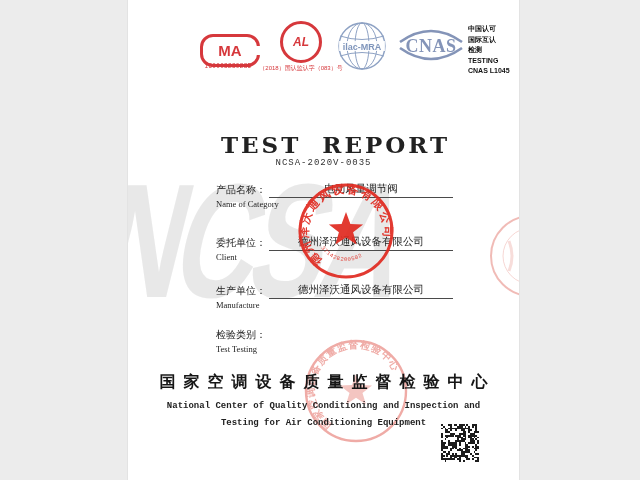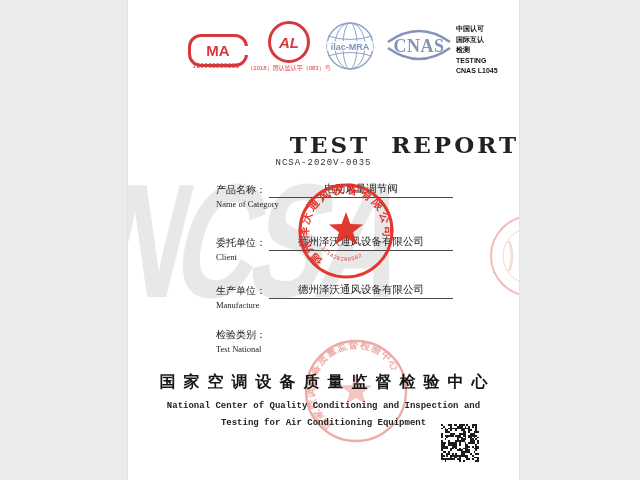--- a/index.html
+++ b/index.html
@@ -17,40 +17,40 @@
   }
   
   .watermark{
     position:absolute;left:2px;top:148px;z-index:0;
     font-size:112px;font-weight:bold;letter-spacing:-6px;
     color:#d7d7d7;opacity:.55;
     transform:skewX(-14deg) scaleY(1.45);transform-origin:left top;
     user-select:none;white-space:nowrap;
   }
   
-  .logos{position:absolute;left:0;top:0;width:100%;height:90px;z-index:2;}
+  .logos{position:absolute;left:12px;top:0;width:100%;height:90px;z-index:2;}
   .cma{position:absolute;left:60px;top:34px;width:54px;height:27px;
     border:3px solid #d6383c;border-radius:13px;display:flex;align-items:center;justify-content:center;}
   .cma .ma{font-size:15px;font-weight:bold;color:#d6383c;letter-spacing:0;}
   .cma .notch{position:absolute;right:-5px;top:9px;width:7px;height:9px;background:#fff;}
   .cma-num{position:absolute;left:48px;top:62px;width:80px;text-align:center;
     font-size:6.5px;color:#d6383c;letter-spacing:.3px;}
   .cal{position:absolute;left:140px;top:21px;width:36px;height:36px;border:3px solid #d6383c;
     border-radius:50%;display:flex;align-items:center;justify-content:center;}
-  .cal .al{font-size:15px;font-weight:bold;font-style:italic;color:#d6383c;}
+  .cal .al{font-size:12px;font-weight:bold;font-style:italic;color:#d6383c;}
   .cal-cap{position:absolute;left:110px;top:64px;width:102px;text-align:center;
     font-size:6px;color:#d6383c;white-space:nowrap;}
   .ilac{position:absolute;left:197px;top:21px;}
   .cnas{position:absolute;left:257px;top:27px;}
   .cert-text{position:absolute;left:328px;top:24px;font-size:7px;font-weight:bold;
     line-height:10.5px;color:#111;}
   
   .title-cn{position:absolute;left:0;top:90px;width:100%;text-align:center;z-index:2;
     font-size:35px;font-weight:600;letter-spacing:26px;text-indent:26px;color:#161616;}
-  .title-en{position:absolute;left:0;top:131px;width:100%;text-align:right;z-index:2;
+  .title-en{position:absolute;left:12px;top:131px;width:100%;text-align:center;z-index:2;
     font-family:"DejaVu Serif","Liberation Serif",serif;font-size:23px;font-weight:600;
     letter-spacing:3px;word-spacing:10px;color:#222;}
   .report-no{position:absolute;left:0;top:158px;width:100%;text-align:center;z-index:2;
     font-family:"Liberation Mono",monospace;font-size:9px;letter-spacing:1px;color:#333;}
   
   .row{position:absolute;left:88px;width:260px;height:34px;z-index:2;}
   .row .lab{position:absolute;left:0;top:0;font-size:10px;color:#222;white-space:nowrap;}
   .row .sub{position:absolute;left:0;top:16px;font-family:"Liberation Serif",serif;
     font-size:8.5px;color:#222;white-space:nowrap;}
   .row .line{position:absolute;left:53px;top:0px;width:184px;height:14px;
@@ -134,21 +134,21 @@
   </div>
   <div class="row r3">
     <span class="lab">生产单位：</span>
     <span class="sub">Manufacture</span>
     <span class="line">
       <span class="val">德州泽沃通风设备有限公司</span>
     </span>
   </div>
   <div class="row r4">
     <span class="lab">检验类别：</span>
-    <span class="sub">Test National</span>
+    <span class="sub">Test Testing</span>
   </div>
 
   <svg class="stamp-main" width="100" height="100" viewBox="0 0 100 100">
     <defs>
       <path id="arcMain" d="M 28.2,81.1 A 38,38 0 1 1 71.8,81.1" fill="none"></path>
       <path id="arcMainNum" d="M 24,65 A 30,30 0 0 0 76,65" fill="none"></path>
     </defs>
     <circle cx="50" cy="50" r="46" fill="none" stroke="#e02a20" stroke-width="3"></circle>
     <polygon fill="#e02a20" points="50,31 54.4,42.9 67.1,43.4 57.1,51.3 60.6,63.6 50,56.5 39.4,63.6 42.9,51.3 32.9,43.4 45.6,42.9"></polygon>
     <text font-size="11.5" font-weight="bold" fill="#e02a20" font-family="Liberation Sans, sans-serif" letter-spacing="2">

